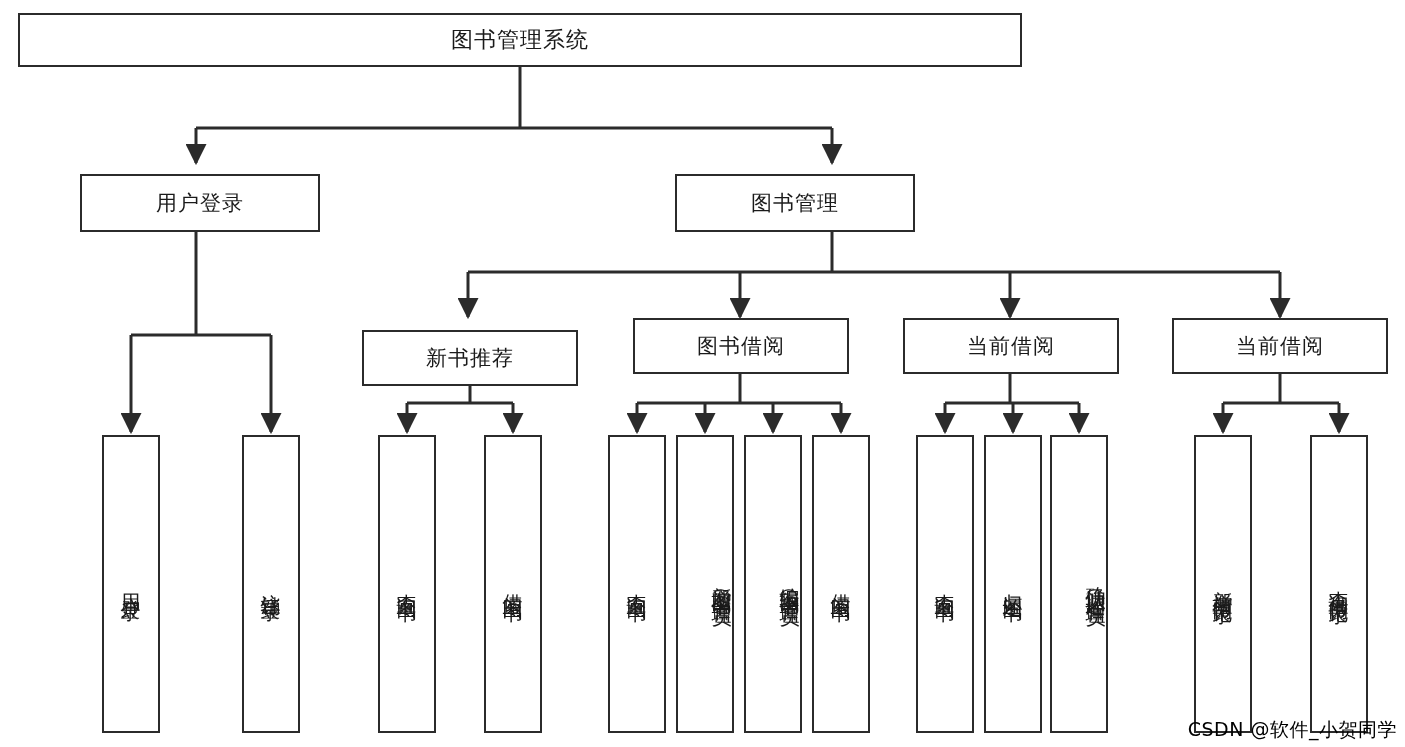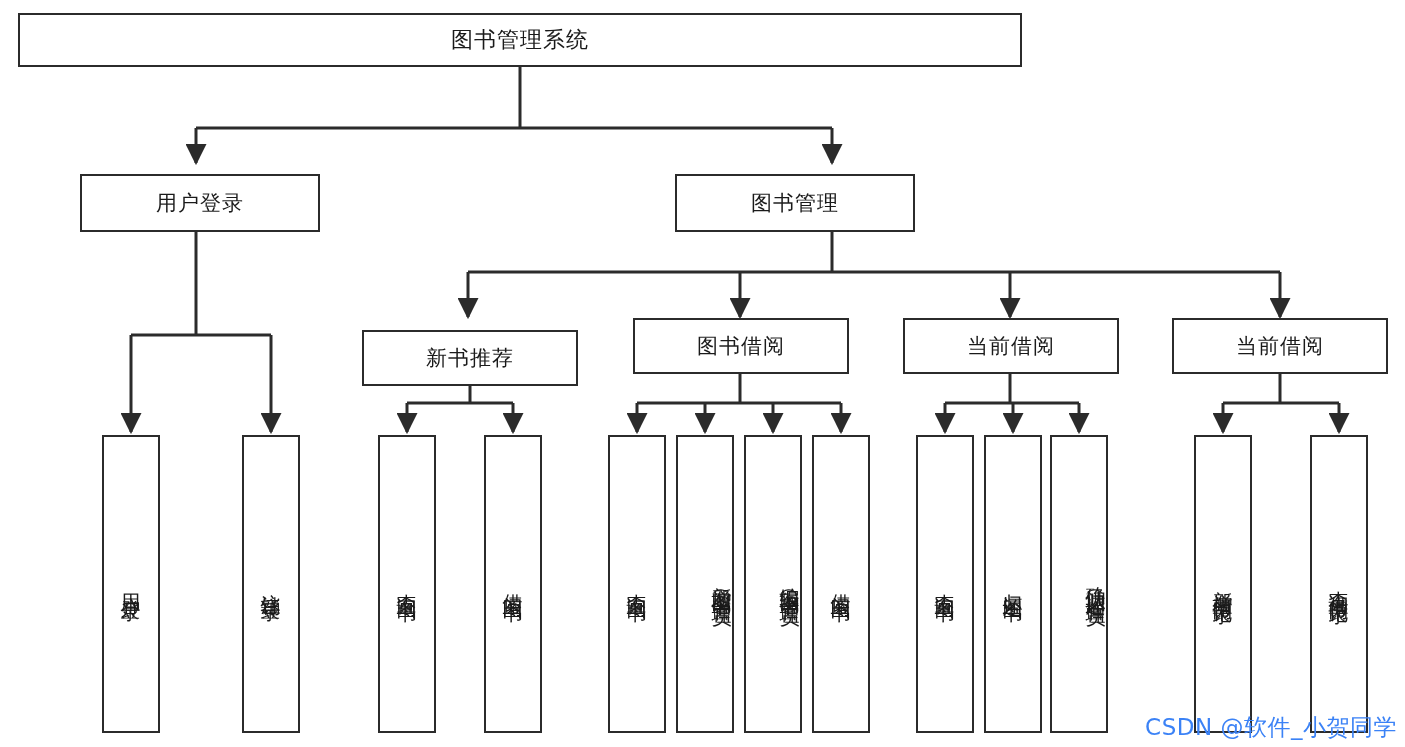--- a/index.html
+++ b/index.html
@@ -54,22 +54,22 @@
     left: 0;
     top: 0;
     width: 1405px;
     height: 747px;
     pointer-events: none;
   }
   .watermark {
     position: absolute;
     right: 8px;
     bottom: 4px;
-    font-size: 23px;
-    color: #3b82f6;
+    font-size: 19px;
+    color: #000000;
     letter-spacing: 0.5px;
     white-space: nowrap;
   }
 </style>
 </head>
 <body>
 
 <div id="canvas">
 
   <svg class="edges" viewBox="0 0 1405 747" xmlns="http://www.w3.org/2000/svg">

